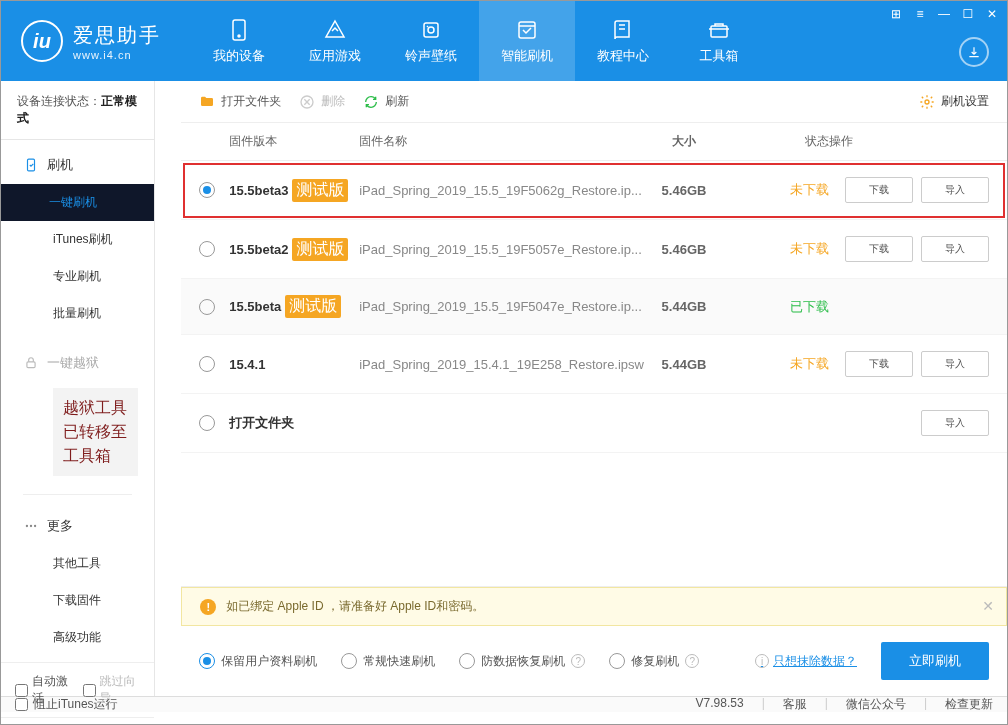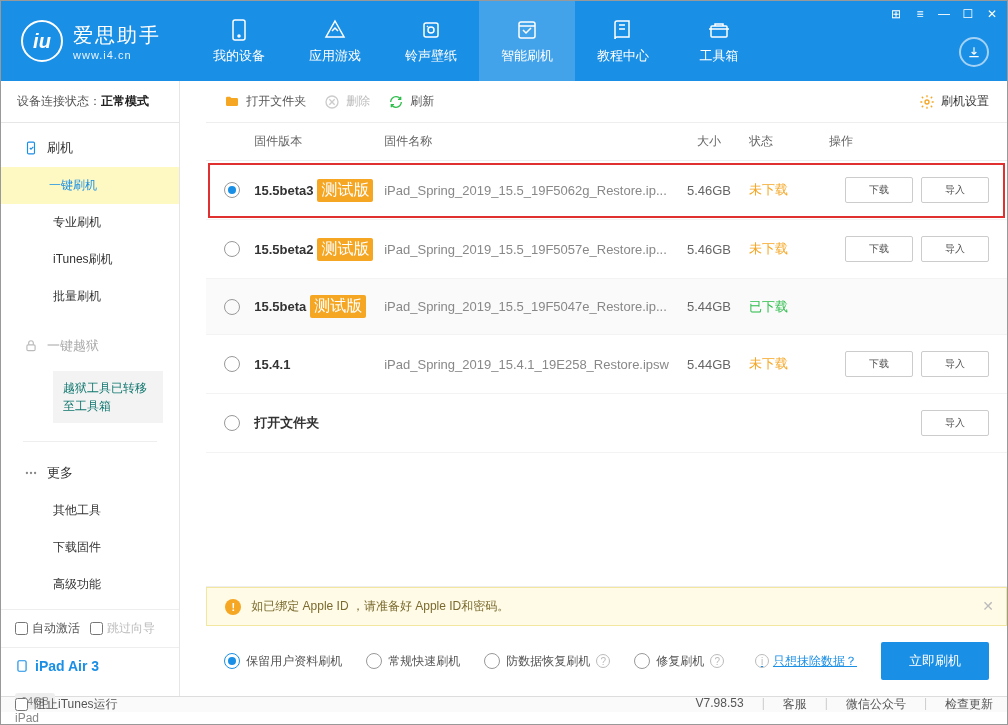--- a/index.html
+++ b/index.html
@@ -23,22 +23,22 @@
 
 .main { display: flex; height: calc(100% - 80px - 28px); gap: 26px; }
 .sidebar { width: 192px; border-right: 1px solid #e6e6e6; display: flex; flex-direction: column; }
 .sb-top { padding: 12px 16px; border-bottom: 1px solid #e6e6e6; font-size: 12px; color: #555; }
 .sb-top b { color: #222; }
 .sb-sec { padding: 6px 0; }
 .sb-head { display: flex; align-items: center; gap: 8px; padding: 10px 22px; color: #333; font-size: 13px; }
 .sb-head .hicon { width: 16px; height: 16px; display: flex; align-items: center; justify-content: center; }
 .sb-head.disabled { color: #aaa; }
 .sb-item { padding: 10px 22px 10px 52px; font-size: 12px; color: #333; cursor: pointer; }
-.sb-item.active { background: #fef9c3; color: #1a8fe6; padding-left: 48px; }
-.sb-note { margin: 6px 16px 6px 52px; background: #f3f3f3; color: #0f766e; padding: 8px 10px; font-size: 12px; line-height: 1.5; }
+.sb-item.active { background: #0f172a; color: #1a8fe6; padding-left: 48px; }
+.sb-note { margin: 6px 16px 6px 52px; background: #f3f3f3; color: #7f1d1d; padding: 8px 10px; font-size: 16px; line-height: 1.5; }
 .sb-sep { border-top: 1px solid #eee; margin: 6px 22px; }
 
 .sb-bottom { margin-top: auto; }
 .sb-auto { border-top: 1px solid #eee; padding: 10px 14px; display: flex; align-items: center; gap: 10px; }
 .sb-auto label { display: flex; align-items: center; gap: 4px; color: #555; }
 .sb-auto .skip { color: #bbb; }
 .device-box { border-top: 1px solid #eee; padding: 10px 14px 6px; }
 .device-name { color: #1a8fe6; font-size: 14px; font-weight: bold; display: flex; align-items: center; gap: 6px; }
 .device-name .dicon { width: 14px; height: 14px; }
 .storage-badge { display: inline-block; background: #eee; color: #888; border-radius: 3px; padding: 2px 6px; font-size: 11px; margin-top: 19px; }
@@ -50,22 +50,22 @@
 .tb-btn { display: flex; align-items: center; gap: 6px; color: #555; cursor: pointer; font-size: 12px; }
 .tb-btn.disabled { color: #bbb; }
 .tb-btn .tbicon { width: 16px; height: 16px; display: flex; align-items: center; justify-content: center; }
 .tb-right { margin-left: auto; color: #333; }
 .tb-right .tbicon svg { stroke: #f5a623; }
 
 .tbl-head { display: flex; padding: 10px 18px; color: #666; font-size: 12px; border-bottom: 1px solid #eee; }
 .col-radio { width: 30px; }
 .col-ver { width: 130px; }
 .col-name { flex: 1; }
-.col-size { width: 80px; text-align: center; }
-.col-status { width: 80px; text-align: left; }
+.col-size { width: 80px; text-align: center; font-weight: bold; }
+.col-status { width: 80px; text-align: right; margin-left: 25px; }
 .col-ops { width: 160px; }
 
 .rowlist { }
 .row { display: flex; align-items: center; padding: 16px 18px; border-bottom: 1px solid #f3f3f3; font-size: 13px; }
 .row.highlight { outline: 2px solid #e03030; outline-offset: -4px; }
 .row.alt { background: #fafafa; }
 .radio { width: 16px; height: 16px; border: 1px solid #999; border-radius: 50%; display: flex; align-items: center; justify-content: center; }
 .radio.sel::after { content: ""; width: 8px; height: 8px; background: #1a8fe6; border-radius: 50%; }
 .ver { font-weight: bold; color: #333; }
 .beta-tag { display: inline-block; background: #f5a623; color: #fff; font-size: 16px; padding: 1px 4px; border-radius: 2px; margin-left: 4px; font-weight: normal; }
@@ -193,22 +193,22 @@
         <span class="hicon">
             <svg width="14" height="14" viewBox="0 0 24 24" stroke="#1a8fe6" fill="none" stroke-width="2">
               <rect x="6" y="2" width="12" height="20" rx="2"></rect>
               <path d="M10 12l2 2 4-4"></path>
             </svg>
           </span>
         <span>刷机</span>
       </div>
       <div id="sb-flash">
           <div class="sb-item active">一键刷机</div>
+          <div class="sb-item">iTunes刷机</div>
           <div class="sb-item">专业刷机</div>
-          <div class="sb-item">iTunes刷机</div>
           <div class="sb-item">批量刷机</div>
         </div>
     </div>
 
     <div class="sb-sec">
       <div class="sb-head disabled">
         <span class="hicon">
             <svg width="14" height="14" viewBox="0 0 24 24" stroke="#bbb" fill="none" stroke-width="2">
               <rect x="5" y="10" width="14" height="10" rx="2"></rect>
               <path d="M8 10V7a4 4 0 018 0v3"></path>

